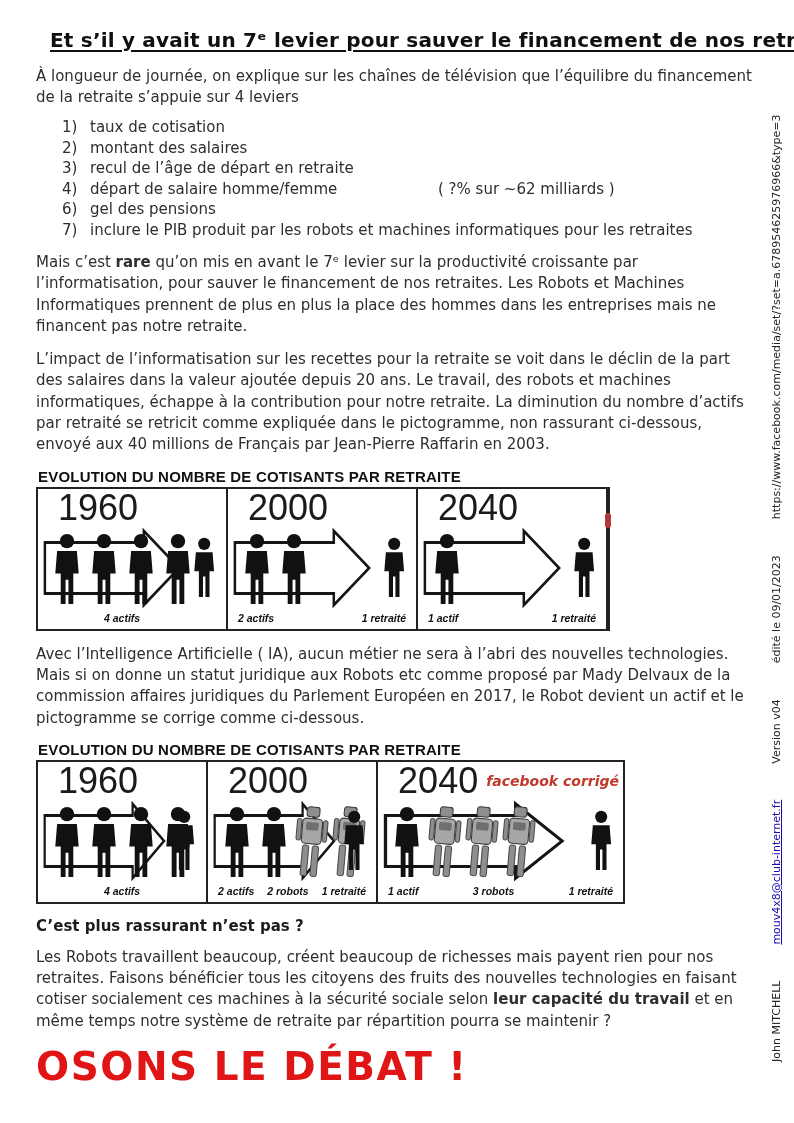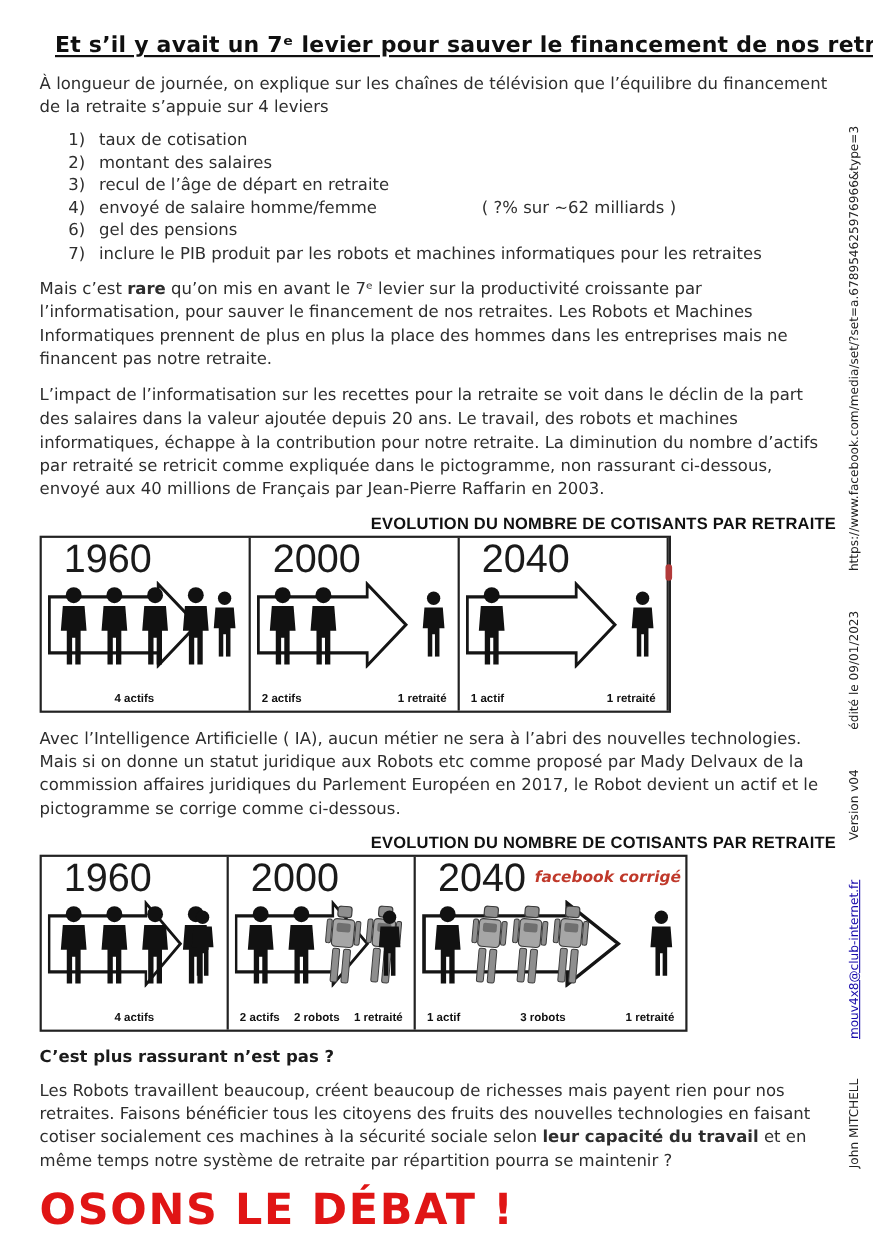--- a/index.html
+++ b/index.html
@@ -22,40 +22,40 @@
   .intro{font-size:15px;line-height:21px;margin:0 0 9px;}
 
   ol.levers{list-style:none;margin:0 0 12px 26px;padding:0;}
   ol.levers li{font-size:15px;line-height:20.5px;position:relative;}
   ol.levers .num{display:inline-block;width:28px;}
   ol.levers li:nth-child(7) .num{font-weight:bold;}
   .lever-note{position:absolute;left:376px;top:0;white-space:nowrap;}
 
   p.body{font-size:15px;line-height:21.3px;margin:0 0 12px;}
 
-  .pict{margin:2px 0 13px;position:relative;text-align:right;}
+  .pict{margin:2px 0 13px;position:relative;}
   .pict-title{font-family:"Liberation Sans",sans-serif;font-weight:bold;font-size:15px;color:#111;margin:0 0 2px 2px;letter-spacing:.2px;}
   .pict-box{display:flex;border:2px solid #222;background:#fff;position:relative;}
   .pict1 .pict-box{width:574px;}
   .pict2 .pict-box{width:589px;}
   .panel{flex:1 1 0;border-right:2px solid #222;padding:1px 4px 5px;position:relative;}
   .panel:last-child{border-right:none;}
   .year-row{display:flex;align-items:center;gap:8px;padding-left:4px;}
   .year{font-family:"Liberation Sans",sans-serif;font-size:36px;line-height:36px;color:#1a1a1a;margin-left:12px;}
   .annot{color:#c0392b;font-weight:bold;font-style:italic;font-size:14px;white-space:nowrap;}
   .scene{position:relative;height:80px;margin-top:2px;}
   .arrow{position:absolute;left:1px;top:0;width:77%;height:100%;}
   .figrow{position:absolute;left:7px;top:5px;bottom:3px;display:flex;gap:1px;align-items:stretch;}
   .fgroup{display:flex;gap:1px;height:100%;}
   .fig{height:100%;width:auto;}
   .fig.person{color:#111;}
   .fig.robot{transform:rotate(5deg);}
   .retiree{position:absolute;right:3px;top:9px;height:76%;color:#111;}
-  .labels{display:flex;justify-content:space-between;padding:0 6px;margin-top:21px;
-          font-family:"Liberation Sans",sans-serif;font-weight:bold;font-size:10.5px;color:#111;}
+  .labels{display:flex;justify-content:space-between;padding:0 6px;margin-top:4px;
+          font-family:"Liberation Sans",sans-serif;font-weight:bold;font-size:10.5px;color:#111;font-style:italic;}
   .labels.one{justify-content:flex-start;padding-left:62px;}
   .redmark{position:absolute;right:-3px;top:24px;width:6px;height:15px;background:#b23a3a;border-radius:3px;}
 
   .question{font-weight:bold;font-size:15px;color:#1c1c1c;margin:4px 0 12px;}
   .slogan{color:var(--accent-red);font-weight:bold;font-size:39px;letter-spacing:1.5px;text-align:left;margin-top:8px;}
 
   .sidebar{
     position:absolute;left:770px;top:1062px;transform:rotate(-90deg);transform-origin:0 0;
     width:1042px;display:flex;align-items:center;gap:36px;
     font-size:11px;color:#222;white-space:nowrap;
@@ -92,21 +92,21 @@
     <span class="doc-title">Et s’il y avait un 7ᵉ levier pour sauver le financement de nos retraites ?</span>
     <span class="version">(version v04)</span>
   </div>
 
   <p class="intro">À longueur de journée, on explique sur les chaînes de télévision que l’équilibre du financement de la retraite s’appuie sur 4 leviers</p>
 
   <ol class="levers">
     <li><span class="num">1)</span><span>taux de cotisation</span></li>
     <li><span class="num">2)</span><span>montant des salaires</span></li>
     <li><span class="num">3)</span><span>recul de l’âge de départ en retraite</span></li>
-    <li><span class="num">4)</span><span>envoyé de salaire homme/femme</span><span class="lever-note">( ?% sur  ~62 milliards  )</span></li>
+    <li><span class="num">4)</span><span>départ de salaire homme/femme</span><span class="lever-note">( ?% sur  ~62 milliards  )</span></li>
     <li><span class="num">6)</span><span>gel des pensions</span></li>
     <li><span class="num">7)</span><span>inclure le PIB produit par les robots et machines informatiques pour les retraites</span></li>
   </ol>
 
   <p class="body"><span>Mais c’est </span><b>rare</b><span> qu’on mis en avant le 7ᵉ levier sur la productivité croissante par l’informatisation, pour sauver le financement de nos retraites. Les Robots et Machines Informatiques prennent de plus en plus la place des hommes dans les entreprises mais ne financent pas notre retraite.</span></p>
 
   <p class="body">L’impact de l’informatisation sur les recettes pour la retraite se voit dans le déclin de la part des salaires dans la valeur ajoutée depuis 20 ans. Le travail, des robots et machines informatiques, échappe à la contribution pour notre retraite. La diminution du nombre d’actifs par retraité se retricit comme expliquée dans le pictogramme, non rassurant ci-dessous, envoyé aux 40 millions de Français par  Jean-Pierre Raffarin en 2003.</p>
 
   <div class="pict pict1">
     <div class="pict-title">EVOLUTION DU NOMBRE DE COTISANTS PAR RETRAITE</div>

